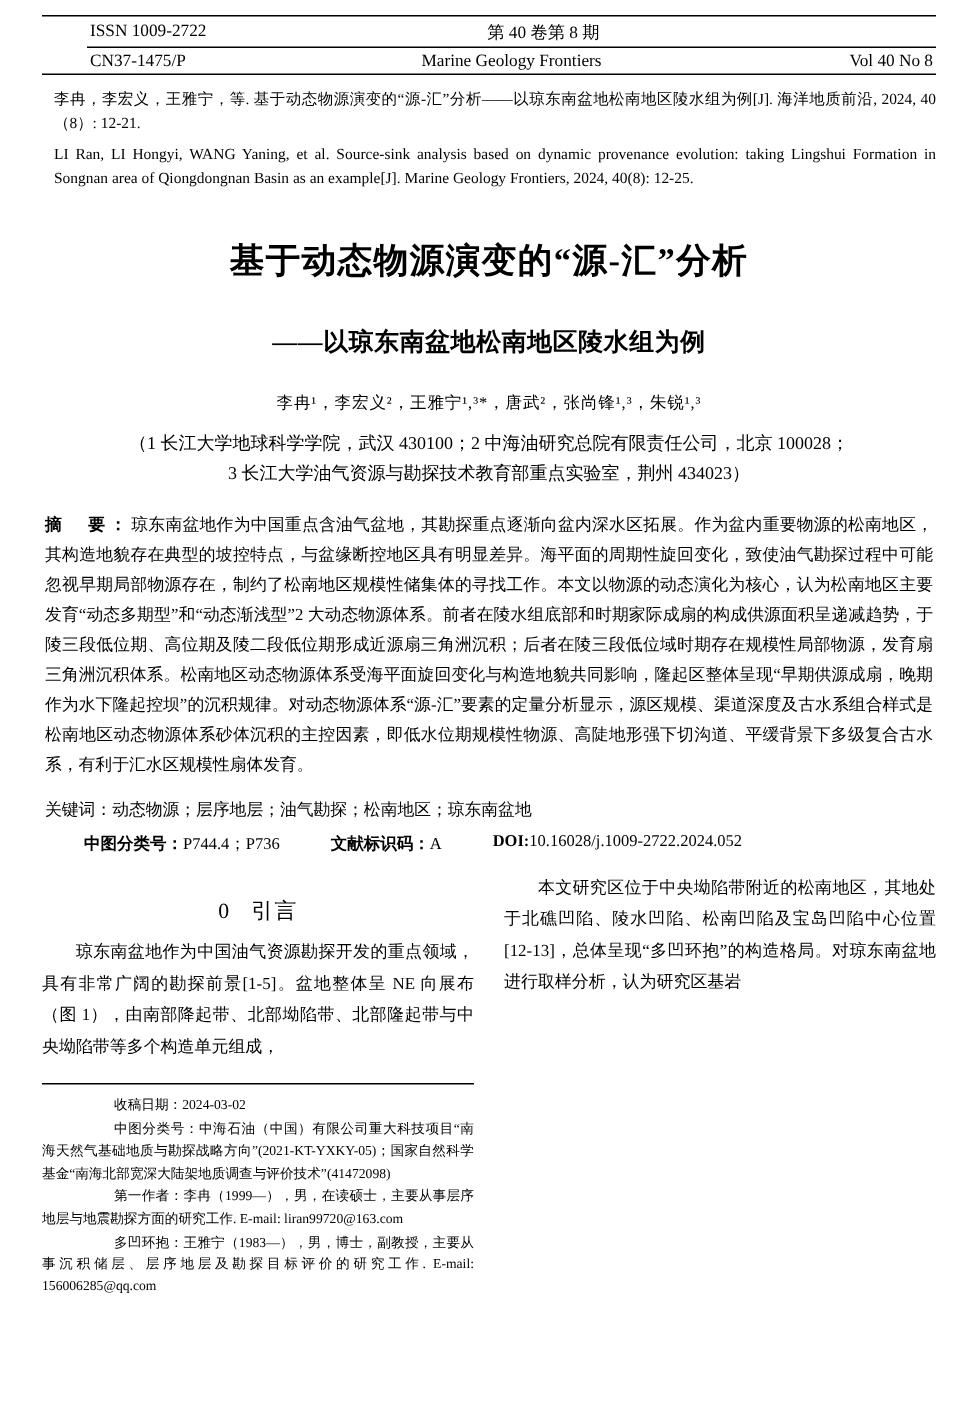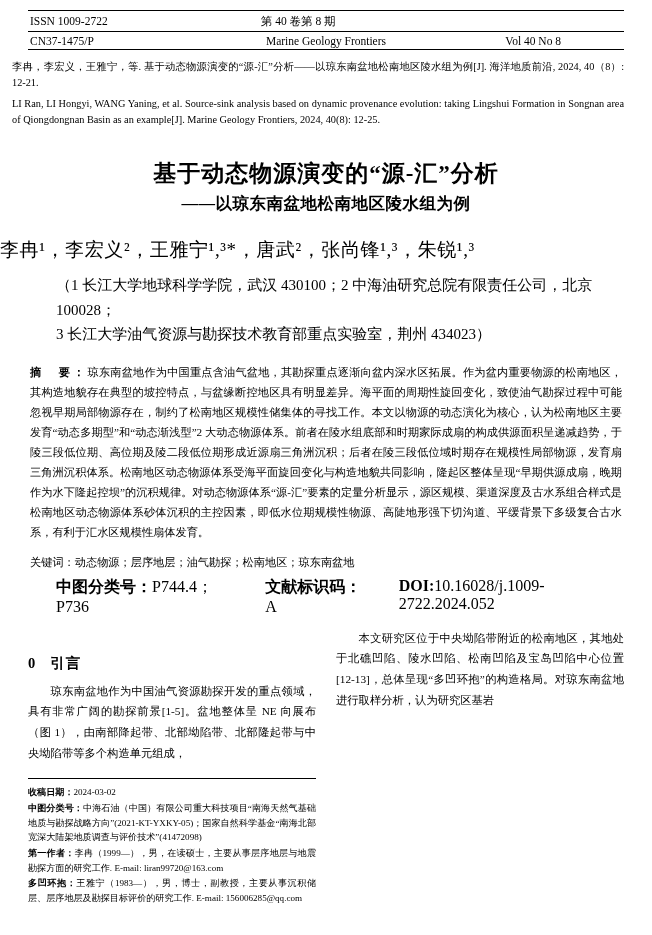--- a/index.html
+++ b/index.html
@@ -28,48 +28,49 @@
     margin: 10px 28px 0 28px;
     border-top: 1.6px solid #000;
     border-bottom: 1.6px solid #000;
     padding: 0;
   }
   .masthead-row {
     display: flex;
     align-items: center;
     font-size: 11.5px;
     padding: 2.5px 0;
+    margin-left: 30px;
   }
   .masthead-row.first {
     border-bottom: 0.8px solid #000;
   }
   .mh-left {
     width: 30%;
     text-align: left;
     padding-left: 2px;
     font-family: "Liberation Serif", serif;
   }
   .mh-center {
     width: 40%;
     text-align: center;
     font-family: "Liberation Serif", serif;
   }
   .mh-right {
     width: 30%;
-    text-align: center;
+    text-align: right;
     padding-right: 2px;
     font-family: "Liberation Serif", serif;
   }
   .mh-center.cn {
     letter-spacing: 1px;
   }
 
   
   .citation {
-    margin: 9px 28px 0 12px;
+    margin: 9px 28px 0 36px;
     font-size: 10.3px;
     line-height: 1.55;
     text-align: justify;
   }
   .citation .cn-cite {
     font-family: "Liberation Serif", serif;
   }
   .citation .en-cite {
     margin-top: 5px;
     font-family: "Liberation Serif", serif;
@@ -77,37 +78,38 @@
 
   
   .title-main {
     margin-top: 30px;
     text-align: center;
     font-size: 23px;
     font-weight: bold;
     letter-spacing: 1px;
   }
   .title-sub {
-    margin-top: 4px;
+    margin-top: 28px;
     text-align: center;
     font-size: 16.5px;
     font-weight: bold;
     letter-spacing: 0.5px;
   }
 
   
   .authors {
     margin-top: 22px;
-    text-align: left;
-    font-size: 19px;
+    text-align: center;
+    font-size: 11px;
     letter-spacing: 0.6px;
   }
   .affil {
     margin: 10px 56px 0 56px;
-    font-size: 15px;
+    text-align: center;
+    font-size: 12px;
     line-height: 1.65;
   }
 
   
   .abstract {
     margin: 16px 30px 0 30px;
     font-size: 11.2px;
     line-height: 1.78;
     text-align: justify;
     text-justify: inter-ideograph;
@@ -120,21 +122,21 @@
     margin: 10px 30px 0 30px;
     font-size: 11.2px;
     line-height: 1.7;
     text-align: justify;
   }
   .keywords .lbl {
     font-weight: normal;
   }
   .clc {
     margin: 5px 30px 0 30px;
-    font-size: 16px;
+    font-size: 11px;
     display: flex;
     gap: 34px;
     padding-left: 26px;
   }
   .clc .lbl {
     font-weight: bold;
   }
 
   
   .columns {
@@ -142,23 +144,24 @@
     display: flex;
     gap: 20px;
     position: relative;
   }
   .col {
     width: 288px;
     position: relative;
   }
   .sec-head {
     font-size: 14.5px;
-    font-weight: bold;
-    margin: 26px 0 8px 0;
+    font-weight: normal;
+    margin: 16px 0 8px 0;
     letter-spacing: 1px;
+    text-align: center;
   }
   .para {
     font-size: 11.3px;
     line-height: 1.85;
     text-align: justify;
     text-justify: inter-ideograph;
     text-indent: 2em;
   }
   .para.noindent {
     text-indent: 0;
@@ -170,21 +173,22 @@
     border-top: 0.9px solid #000;
     padding-top: 6px;
     font-size: 9.1px;
     line-height: 1.62;
     text-align: justify;
   }
   .footnotes div {
     margin-bottom: 1px;
   }
   .footnotes .fn-lbl {
-    font-weight: bold;
+    font-weight: normal;
+    margin-left: 48px;
   }
 </style>
 </head>
 <body>
 
 <div class="page">
 
   <div class="masthead">
     <div class="masthead-row first">
       <div class="mh-left">ISSN 1009-2722</div>

